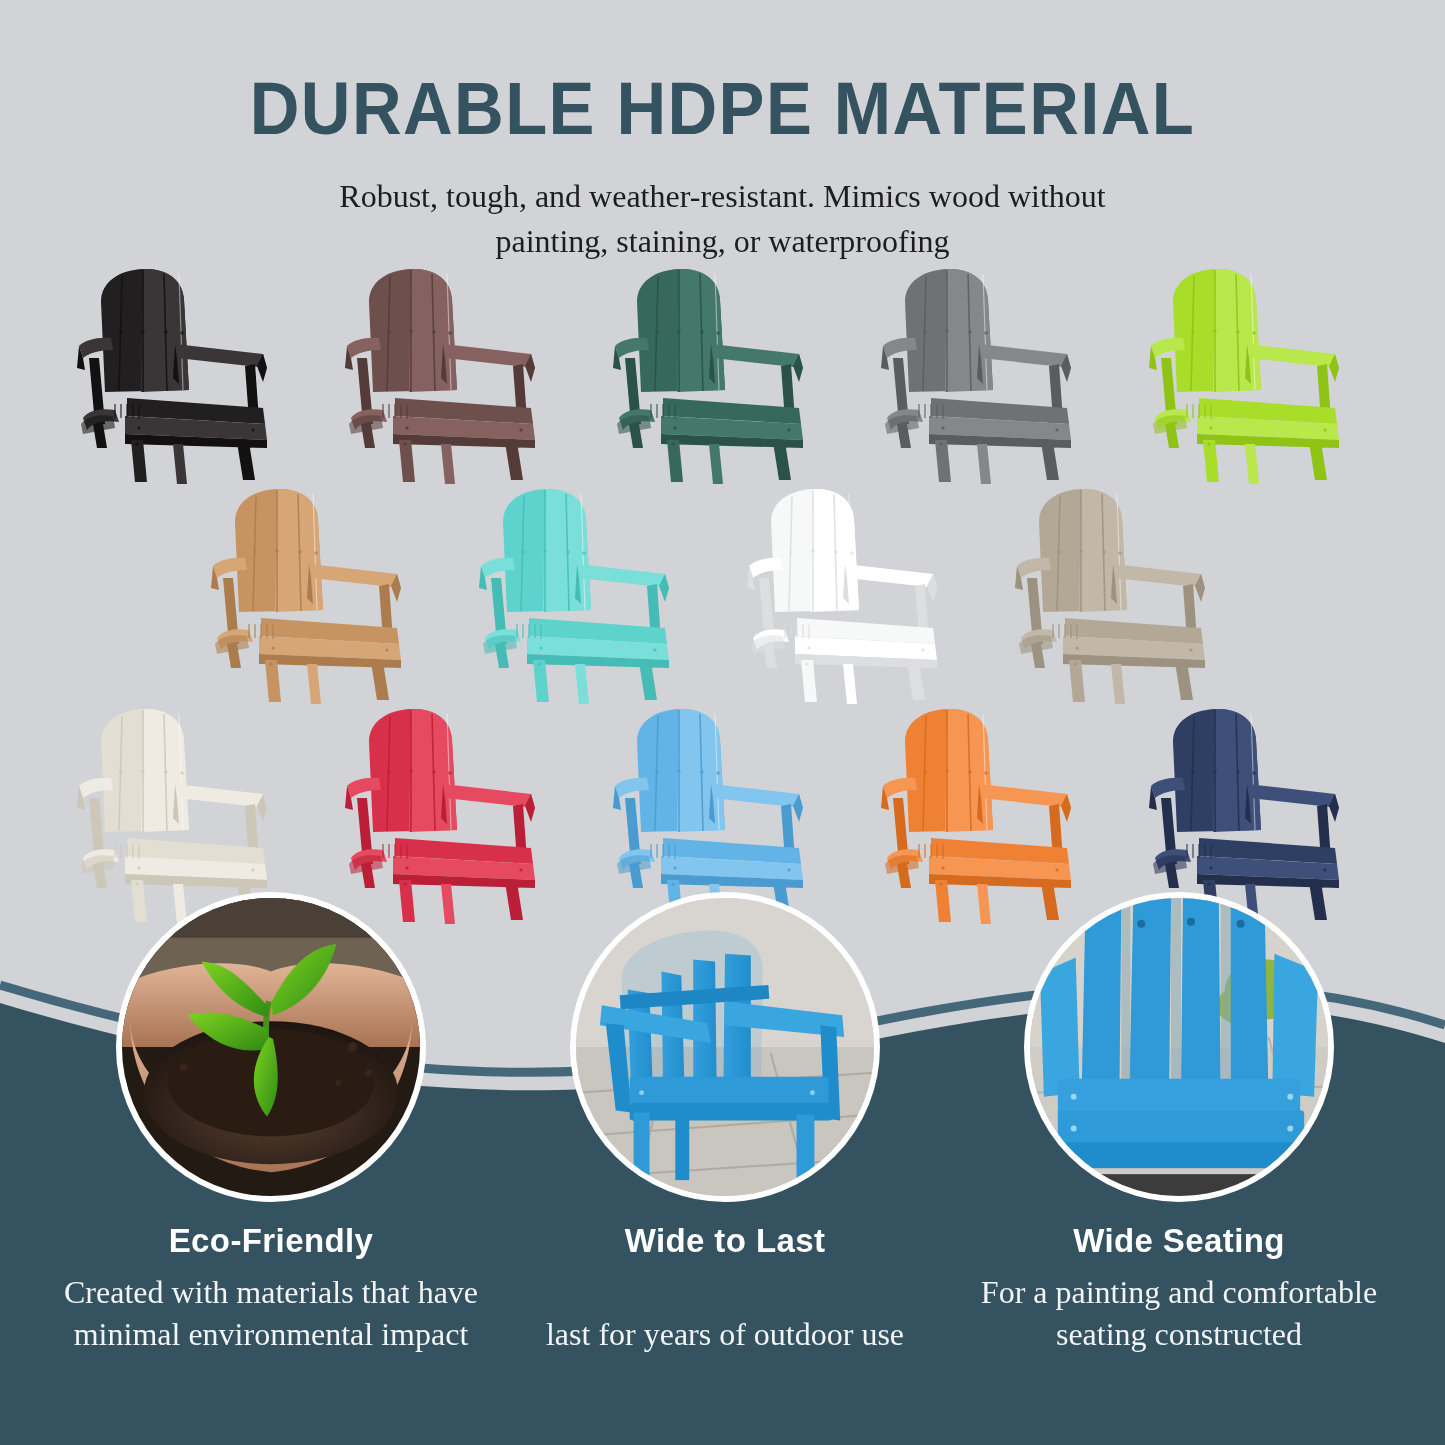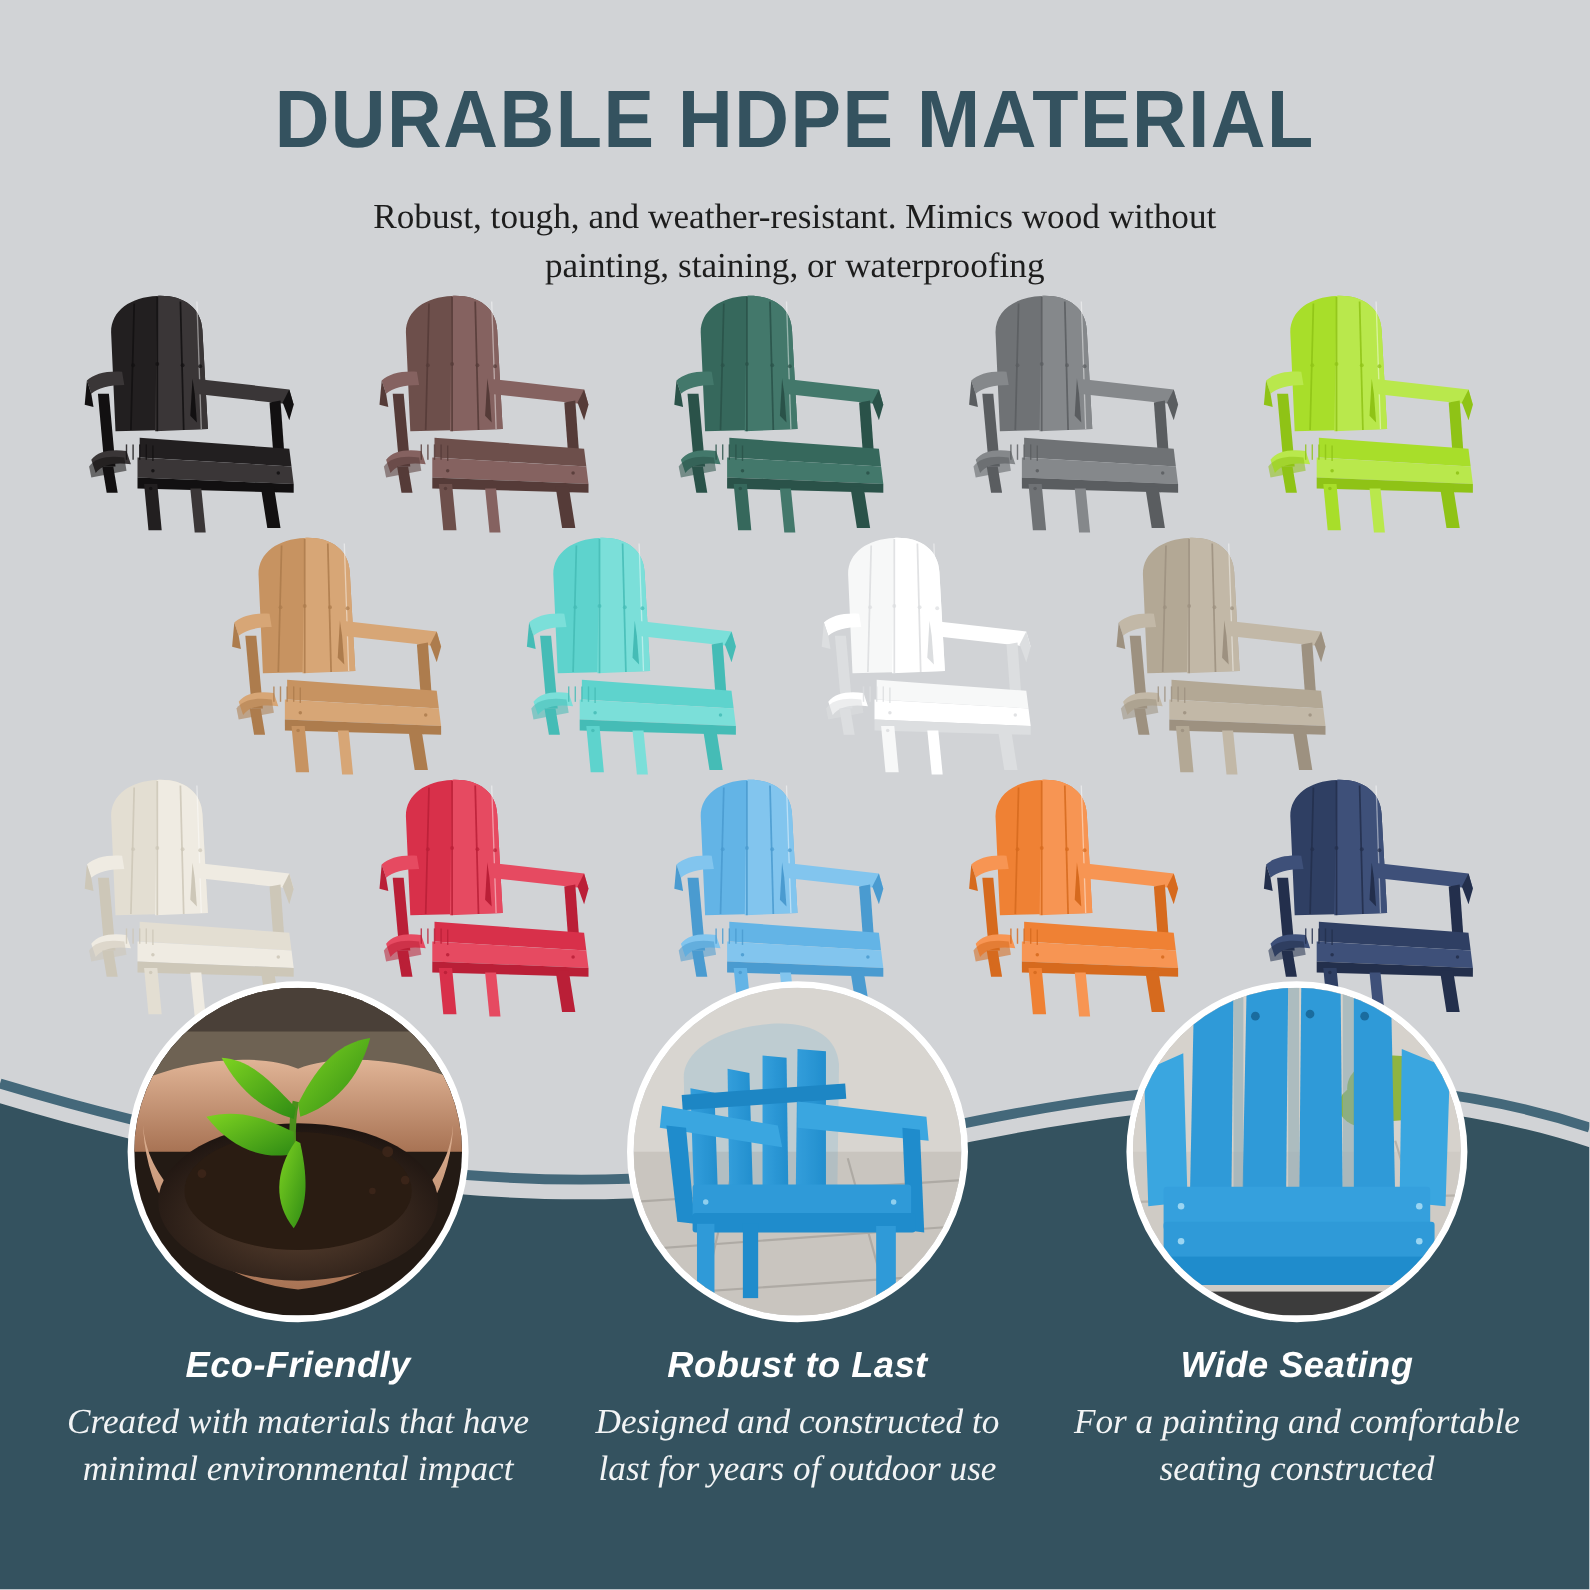--- a/index.html
+++ b/index.html
@@ -43,21 +43,21 @@
     position:absolute;width:310px;height:310px;border-radius:50%;
     border:6px solid #ffffff;overflow:hidden;background:#cfd1d4;
     box-sizing:border-box;
   }
   .inset svg{width:100%;height:100%;display:block;}
   .inset.i1{left:116px;top:6px;}
   .inset.i2{left:570px;top:6px;}
   .inset.i3{left:1024px;top:6px;}
 
   
-  .features{position:absolute;left:0;top:1222px;width:1195px;height:180px;font-style:italic;}
+  .features{position:absolute;left:0;top:1222px;width:1195px;height:180px;}
   .feat{position:absolute;width:470px;text-align:center;}
   .feat.f1{left:36px;}
   .feat.f2{left:490px;}
   .feat.f3{left:944px;}
   .feat h3{
     margin:0;font-size:33px;font-weight:700;color:#ffffff;
     letter-spacing:.4px;font-family:"Liberation Sans",sans-serif;
   }
   .feat p{
     margin:12px 0 0;font-size:32px;line-height:1.3;color:#f2f4f5;
@@ -1024,23 +1024,23 @@
 
   <div class="features">
     <div class="feat f1">
       <h3>Eco-Friendly</h3>
       <p>
         <span>Created with materials that have</span><br>
         <span>minimal environmental impact</span>
       </p>
     </div>
     <div class="feat f2">
-      <h3>Robust to Last</h3>
+      <h3>Wide to Last</h3>
       <p>
-        <span>Designed and constructed to</span><br>
+        <br>
         <span>last for years of outdoor use</span>
       </p>
     </div>
     <div class="feat f3">
       <h3>Wide Seating</h3>
       <p>
         <span>For a painting and comfortable</span><br>
         <span>seating constructed</span>
       </p>
     </div>

